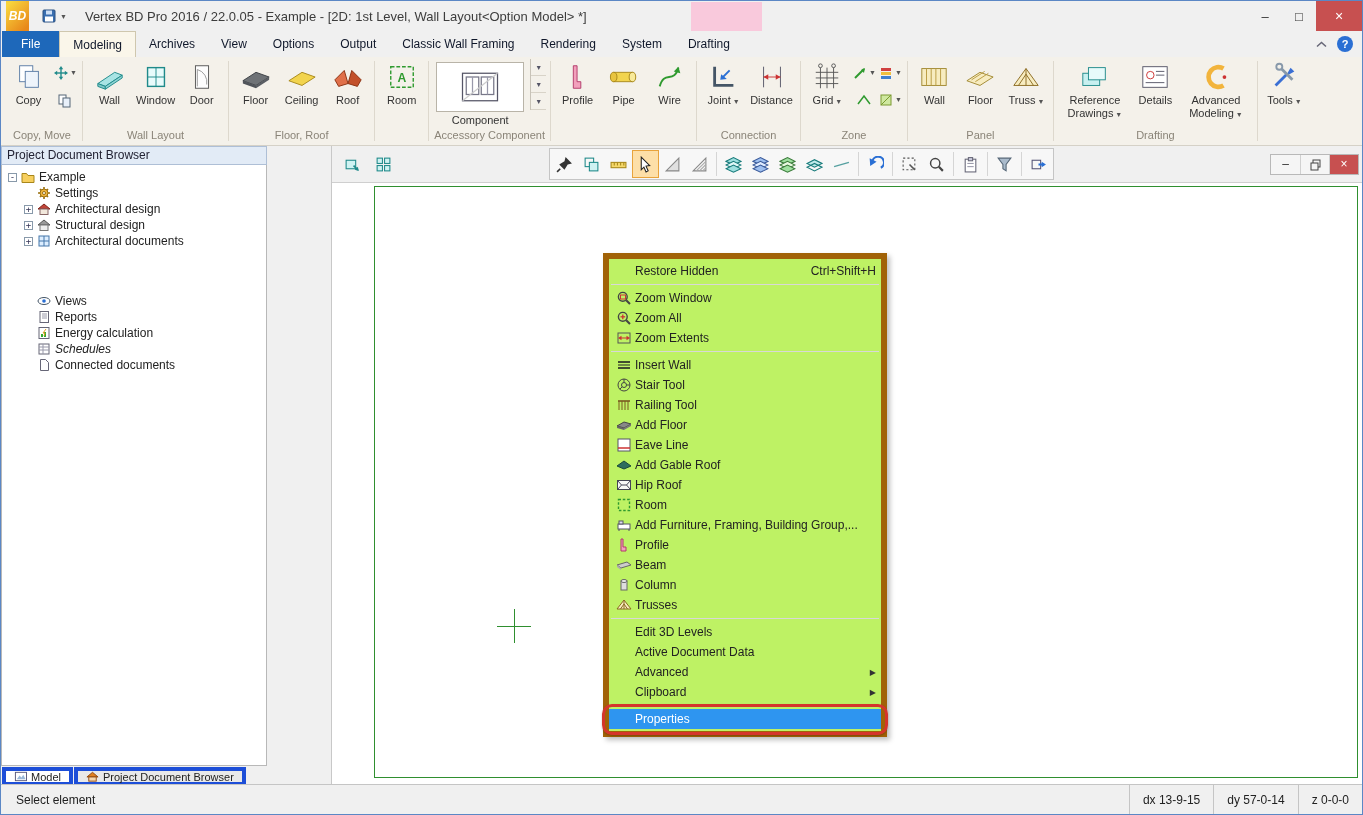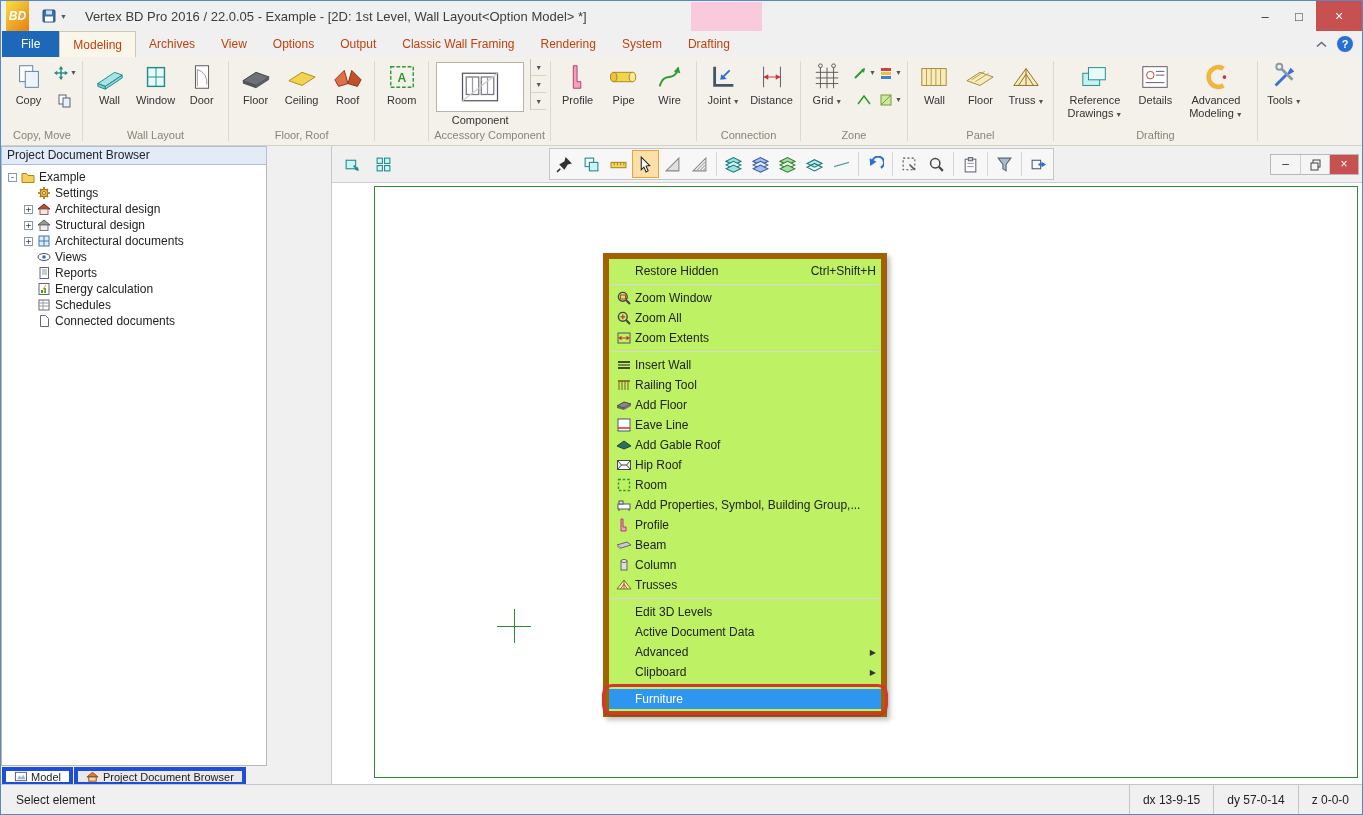--- a/index.html
+++ b/index.html
@@ -11,21 +11,21 @@
 .app-logo{width:23px;height:36px;margin-left:5px;border-radius:3px;background:linear-gradient(135deg,#f8d43c 15%,#e8881a 85%);color:#fff;font-weight:bold;font-style:italic;font-size:12px;display:flex;align-items:center;justify-content:center;flex:none}
 .qat{display:flex;align-items:center;margin-left:12px;gap:3px}
 .dd{font-size:7px;color:#555}
 .title-text{margin-left:18px;font-size:13px;color:#3c3c3c;white-space:nowrap}
 .win-controls{margin-left:auto;display:flex;height:30px}
 .win-btn{width:34px;height:30px;display:flex;align-items:center;justify-content:center;font-size:13px;color:#333}
 .win-btn.close{background:#c75050;color:#fff;width:46px;font-size:14px}
 .pink-box{position:absolute;left:690px;top:1px;width:71px;height:29px;background:#f9c6da;opacity:.95}
 
 .menubar{position:absolute;top:30px;left:0;right:0;height:26px;display:flex;align-items:stretch;background:#f0f0f0}
-.tab{padding:0 13px;display:flex;align-items:center;color:#c2410c;white-space:nowrap}
+.tab{padding:0 13px;display:flex;align-items:center;color:#0f172a;white-space:nowrap}
 .tab.file{background:#1e68ba;color:#fff;padding:0 19px;margin-left:1px}
 .tab.selected{background:#faf6ea;border:1px solid #cfc7ae;border-bottom:none}
 .menubar-right{margin-left:auto;display:flex;align-items:center;gap:10px;padding-right:9px}
 .help-btn{width:16px;height:16px;border-radius:50%;background:#2a6fd4;color:#fff;font-weight:bold;font-size:11px;display:flex;align-items:center;justify-content:center}
 
 .ribbon{position:absolute;top:56px;left:0;right:0;height:89px;background:#f4f1ea;border-bottom:1px solid #d5d1c7;display:flex;align-items:stretch;padding:1px 2px;overflow:hidden}
 .rgroup{display:flex;flex-direction:column;padding:1px 3px}
 .rcontent{flex:1;display:flex;align-items:flex-start;gap:1px}
 .rgrouplabel{height:14px;text-align:center;font-size:11px;color:#8a8478;white-space:nowrap}
 .rsep{width:1px;background:#ddd8cd;margin:3px 1px}
@@ -549,21 +549,21 @@
           <span class="expander">+</span>
           <span class="icon">
             <svg width="14" height="14" viewBox="0 0 14 14">
               <rect x="2" y="2" width="10" height="10" fill="#ddeeff" stroke="#4477aa"></rect>
               <line x1="7" y1="2" x2="7" y2="12" stroke="#4477aa"></line>
               <line x1="2" y1="7" x2="12" y2="7" stroke="#4477aa"></line>
             </svg>
           </span>
           <span class="tree-label">Architectural documents</span>
         </div>
-        <div class="tree-row" style="padding-left: 20px;">
+        <div class="tree-row" style="padding-left: 20px; margin-top: 44px;">
           <span class="expander empty"></span>
           <span class="icon">
             <svg width="14" height="14" viewBox="0 0 14 14">
               <ellipse cx="7" cy="7" rx="6" ry="3.5" fill="#fff" stroke="#456"></ellipse>
               <circle cx="7" cy="7" r="1.8" fill="#2a6fd4"></circle>
             </svg>
           </span>
           <span class="tree-label">Views</span>
         </div>
         <div class="tree-row" style="padding-left: 20px;">
@@ -585,21 +585,21 @@
           <span class="icon">
             <svg width="14" height="14" viewBox="0 0 14 14">
               <rect x="2" y="1.5" width="10" height="11" fill="#fff" stroke="#667"></rect>
               <rect x="4" y="8" width="2" height="3" fill="#3a3"></rect>
               <rect x="7" y="6" width="2" height="5" fill="#3a3"></rect>
               <path d="M9 3 l-3 4 h2 l-1 3" fill="none" stroke="#e0a020"></path>
             </svg>
           </span>
           <span class="tree-label">Energy calculation</span>
         </div>
-        <div class="tree-row" style="padding-left: 20px;">
+        <div class="tree-row" style="padding-left: 20px; font-style: italic;">
           <span class="expander empty"></span>
           <span class="icon">
             <svg width="14" height="14" viewBox="0 0 14 14">
               <rect x="2" y="2" width="10" height="10" fill="#fff" stroke="#667"></rect>
               <g stroke="#99a">
                 <line x1="2" y1="5" x2="12" y2="5"></line>
                 <line x1="2" y1="8" x2="12" y2="8"></line>
                 <line x1="6" y1="2" x2="6" y2="12"></line>
               </g>
             </svg>
@@ -892,20 +892,36 @@
             <svg width="16" height="16" viewBox="0 0 16 16">
               <g stroke="#222">
                 <line x1="2" y1="5" x2="14" y2="5" stroke-width="1.6"></line>
                 <line x1="2" y1="8" x2="14" y2="8"></line>
                 <line x1="2" y1="11" x2="14" y2="11" stroke-width="1.6"></line>
               </g>
             </svg>
           </span>
         </span>
         <span class="menu-label">Insert Wall</span>
+      </div>
+      <div class="menu-item">
+        <span class="menu-icon">
+          <span class="icon">
+            <svg width="16" height="16" viewBox="0 0 16 16">
+              <circle cx="8" cy="8" r="6" fill="none" stroke="#444"></circle>
+              <circle cx="8" cy="8" r="2.5" fill="none" stroke="#444"></circle>
+              <g stroke="#444">
+                <line x1="8" y1="2" x2="8" y2="5.5"></line>
+                <line x1="14" y1="8" x2="10.5" y2="8"></line>
+                <line x1="3.8" y1="12.2" x2="6.2" y2="9.8"></line>
+              </g>
+            </svg>
+          </span>
+        </span>
+        <span class="menu-label">Stair Tool</span>
       </div>
       <div class="menu-item">
         <span class="menu-icon">
           <span class="icon">
             <svg width="16" height="16" viewBox="0 0 16 16">
               <line x1="2" y1="4" x2="14" y2="4" stroke="#7a5a20" stroke-width="1.6"></line>
               <g stroke="#7a5a20">
                 <line x1="3" y1="4" x2="3" y2="13"></line>
                 <line x1="6" y1="4" x2="6" y2="13"></line>
                 <line x1="9" y1="4" x2="9" y2="13"></line>
@@ -980,21 +996,21 @@
         <span class="menu-icon">
           <span class="icon">
             <svg width="16" height="16" viewBox="0 0 16 16">
               <rect x="2" y="7" width="12" height="5" fill="#fff" stroke="#556"></rect>
               <rect x="3" y="4" width="4" height="3" fill="#dde" stroke="#556"></rect>
               <line x1="3" y1="12" x2="3" y2="14" stroke="#556"></line>
               <line x1="13" y1="12" x2="13" y2="14" stroke="#556"></line>
             </svg>
           </span>
         </span>
-        <span class="menu-label">Add Properties, Symbol, Building Group,...</span>
+        <span class="menu-label">Add Furniture, Framing, Building Group,...</span>
       </div>
       <div class="menu-item">
         <span class="menu-icon">
           <span class="icon">
             <svg width="16" height="16" viewBox="0 0 16 16">
               <path d="M5 2 v12 h5 v-4 h-3 v-8 z" fill="#f2a0bc" stroke="#b23a6a"></path>
             </svg>
           </span>
         </span>
         <span class="menu-label">Profile</span>
@@ -1051,21 +1067,21 @@
         <span class="menu-arrow">▶</span>
       </div>
       <div class="menu-item">
         <span class="menu-icon"></span>
         <span class="menu-label">Clipboard</span>
         <span class="menu-arrow">▶</span>
       </div>
       <div class="menu-sep"></div>
       <div class="menu-item highlighted">
         <span class="menu-icon"></span>
-        <span class="menu-label">Furniture</span>
+        <span class="menu-label">Properties</span>
         <div class="annotation-ring"></div>
       </div>
     </div>
 
   <div class="statusbar">
     <span class="status-msg">Select element</span>
     <div class="status-right" id="statusRight">
         <div class="status-cell">dx 13-9-15</div>
         <div class="status-cell">dy 57-0-14</div>
         <div class="status-cell">z 0-0-0</div>

